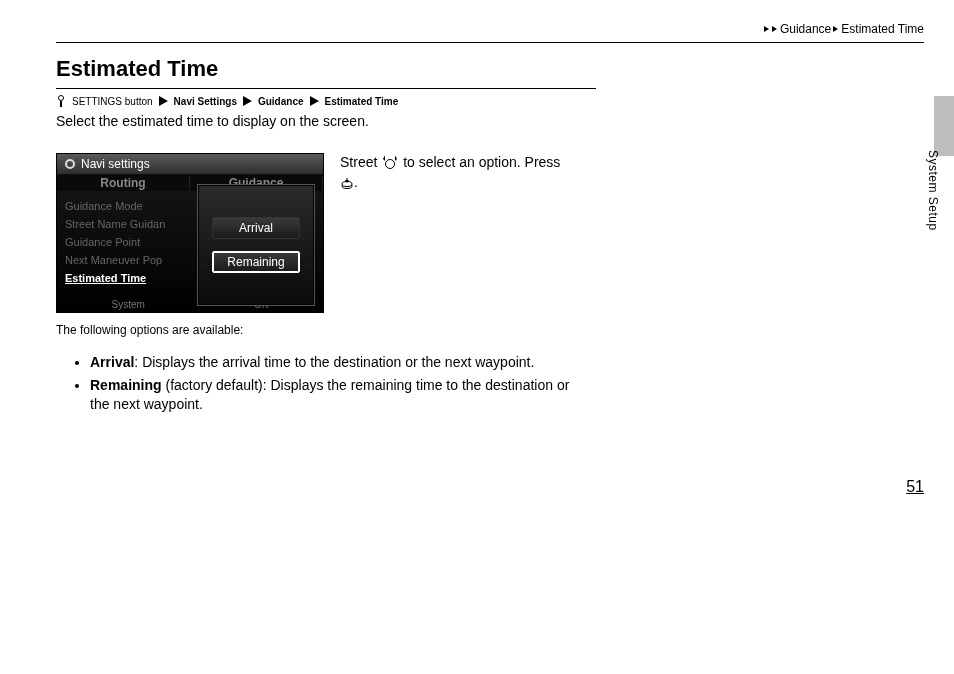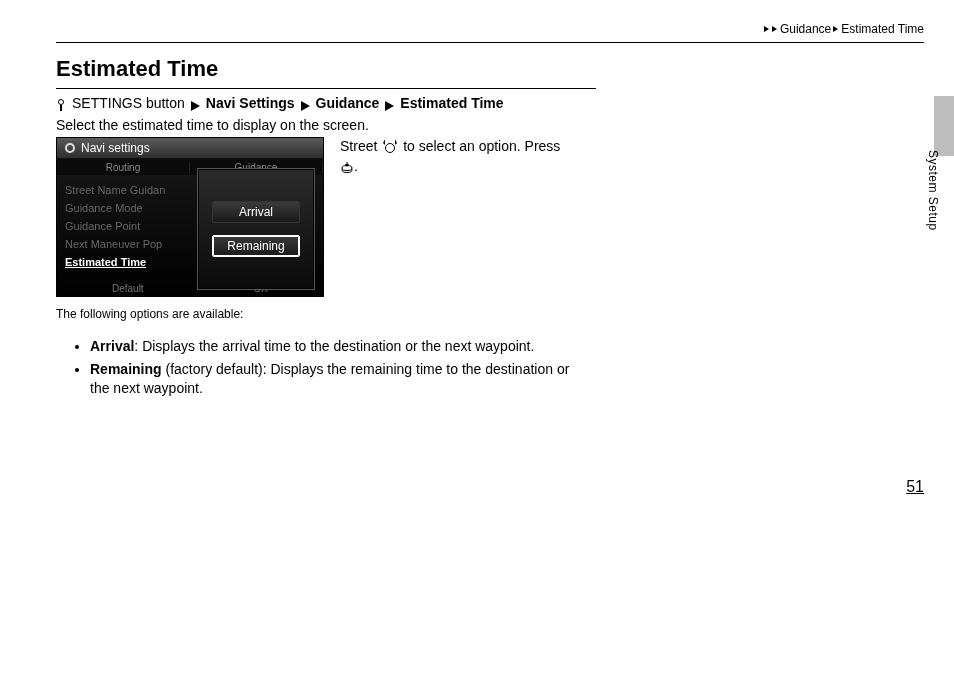--- a/index.html
+++ b/index.html
@@ -62,25 +62,25 @@
     font-size: 22px;
     font-weight: 700;
   }
   .title-rule {
     height: 1px;
     background: #000;
     margin-bottom: 6px;
   }
 
   .navline {
-    font-size: 14px;
+    font-size: 10px;
     margin: 4px 0 6px 0;
     display: flex;
     flex-wrap: wrap;
-    align-items: flex-end;
+    align-items: center;
     gap: 4px;
   }
   .navline .sep {
     display: inline-block;
     width: 0; height: 0;
     border-top: 5px solid transparent;
     border-bottom: 5px solid transparent;
     border-left: 9px solid #000;
     margin: 0 2px;
   }
@@ -102,21 +102,21 @@
   }
   .settings-icon::after{
     content:"";
     position:absolute;
     left:4px; top:6px;
     width:2px; height:6px;
     background:#000;
   }
 
   p.lead {
-    margin: 0 0 4px 0;
+    margin: 0 0 24px 0;
     font-size: 14px;
   }
 
   .media-row {
     display: flex;
     align-items: flex-start;
     gap: 16px;
     margin-bottom: 10px;
   }
 
@@ -152,23 +152,24 @@
     content:"";
     position:absolute; inset:0;
     border:2px solid #ddd;
     border-radius:50%;
     box-sizing:border-box;
   }
   .ss-tabs {
     display:flex;
     height:16px;
     background:#0a0a0a;
-    font-size:10px;
+    font-size:12px;
     color:#888;
     align-items:center;
+    font-weight:bold;
   }
   .ss-tab { width:50%; text-align:center; border-right:1px solid #222; }
   .ss-list {
     padding: 6px 8px 0 8px;
   }
   .ss-item {
     color:#666;
     padding: 3px 0;
     font-size: 11px;
     white-space: nowrap;
@@ -306,28 +307,28 @@
       <div class="screenshot">
         <div class="ss-header">
           <span class="gear-icon"></span>
           <span>Navi settings</span>
         </div>
         <div class="ss-tabs">
           <div class="ss-tab">Routing</div>
           <div class="ss-tab">Guidance</div>
         </div>
         <div class="ss-list">
+          <div class="ss-item">Guidance Mode</div>
           <div class="ss-item">Street Name Guidan</div>
-          <div class="ss-item">Guidance Mode</div>
           <div class="ss-item">Guidance Point</div>
           <div class="ss-item">Next Maneuver Pop</div>
           <div class="ss-item sel">Estimated Time</div>
         </div>
         <div class="ss-footer">
-          <span>Default</span>
+          <span>System</span>
           <span>OK</span>
         </div>
         <div class="ss-popup">
           <div class="ss-option">Arrival</div>
           <div class="ss-option sel">Remaining</div>
         </div>
       </div>
 
       <div class="instruction">
         <span>Street </span><span class="rotary-icon"><svg width="18" height="14" viewBox="0 0 18 14">

